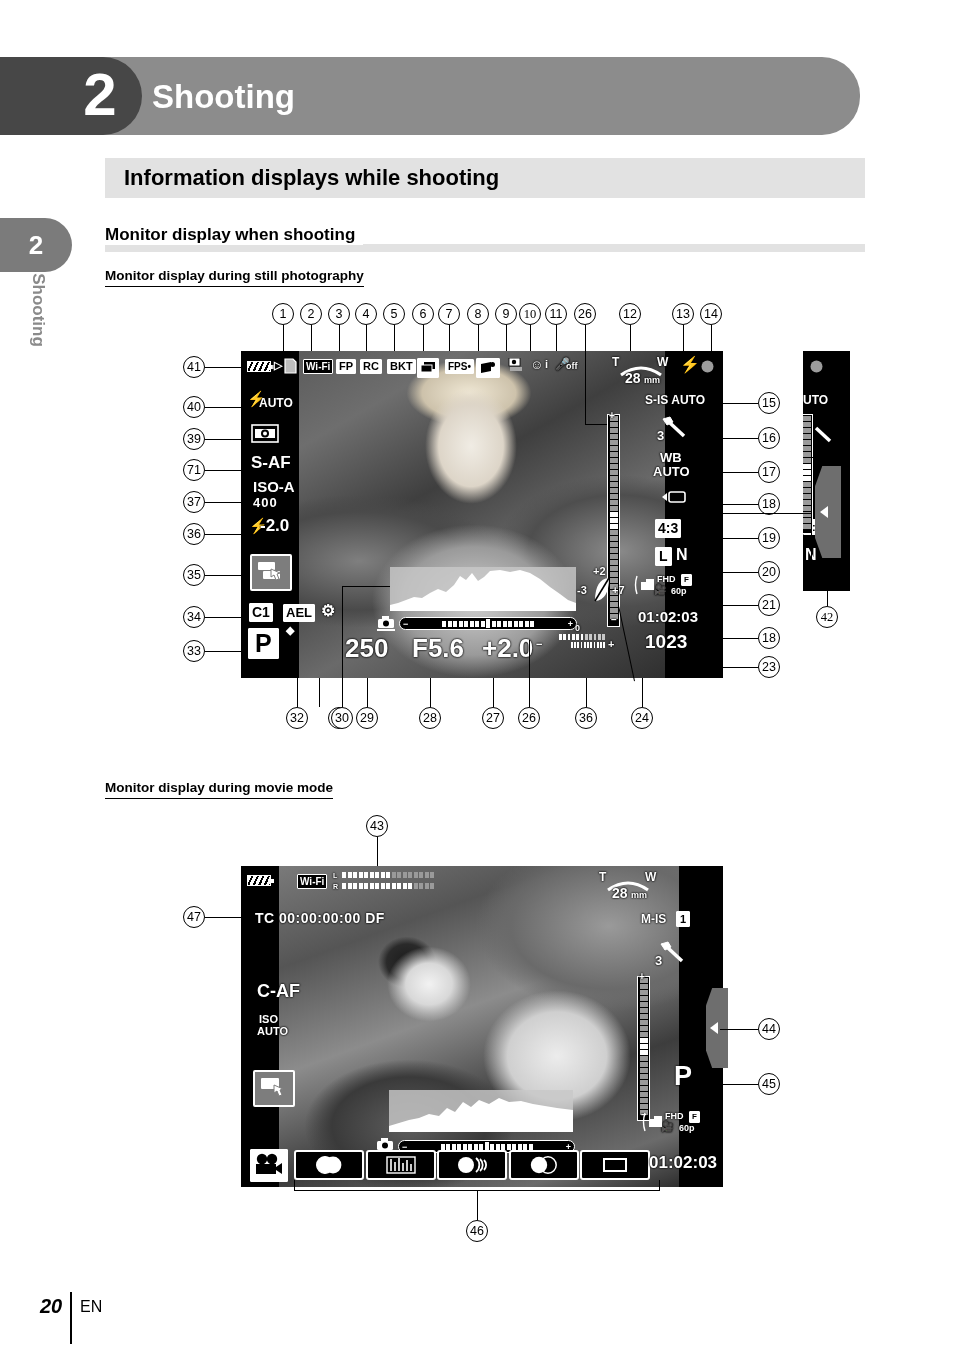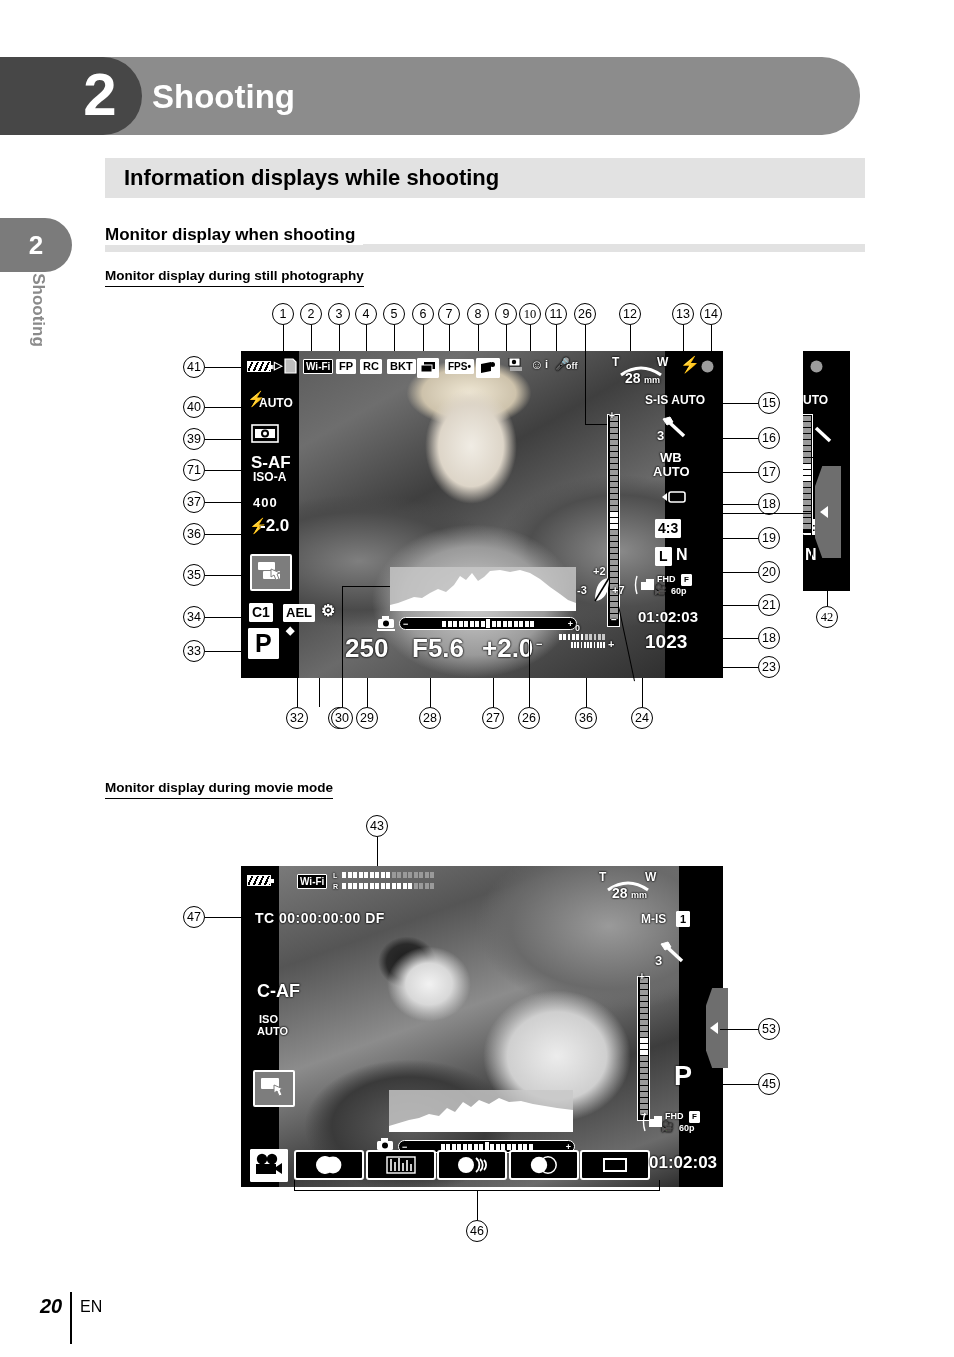--- a/index.html
+++ b/index.html
@@ -300,21 +300,21 @@
   <div class="osd" style="left:18px; top:46px; font-size:12px;">AUTO</div>
   <div class="osd" style="left:10px; top:73px;">
     <svg width="28" height="19" viewBox="0 0 28 19">
         <rect x="1" y="1" width="26" height="17" fill="#000" stroke="#fff" stroke-width="1.6"></rect>
         <rect x="4" y="5" width="20" height="9" fill="#fff"></rect>
         <circle cx="14" cy="9.5" r="4" fill="#000"></circle>
         <circle cx="14" cy="9.5" r="2" fill="#fff"></circle>
       </svg>
   </div>
   <div class="osd" style="left:10px; top:103px; font-size:17px;">S-AF</div>
-  <div class="osd" style="left:12px; top:120px; font-size:12px;">ISO-A</div>
+  <div class="osd" style="left:12px; top:128px; font-size:15px;">ISO-A</div>
   <div class="osd" style="left:12px; top:145px; font-size:13px; letter-spacing:1px;">400</div>
   <div class="osd" style="left:8px; top:167px; font-size:15px;">⚡</div>
   <div class="osd" style="left:19px; top:166px; font-size:17px;">-2.0</div>
 
   <div class="osd" style="left:9px; top:203px; background:#7d7d7d; border:2px solid #fff; padding:4px 6px; border-radius:2px;">
     <svg width="26" height="22" viewBox="0 0 26 22">
       <rect x="0" y="2" width="17" height="8" rx="1" fill="#fff"></rect>
       <rect x="5" y="11" width="17" height="8" rx="1" fill="#fff"></rect>
       <path d="M13 9 l0 8 l3 -2 l2 5 l3 -1 l-2 -5 l3 -1 z" fill="#fff" stroke="#7d7d7d" stroke-width="1"></path>
     </svg>
@@ -828,21 +828,21 @@
   </div>
 
   <div class="osd" style="left:408px; top:288px; font-size:17px;">01:02:03</div>
 </div>
 
 <div class="callout" style="left:183px; top:906px;">47</div>
 <div class="lead h" style="left:205px; top:917px; width:45px;"></div>
 
 <div class="flap" style="left:706px; top:988px; width:22px; height:80px;"></div>
 <div class="flap-arrow" style="left:710px; top:1022px;"></div>
-<div class="callout" style="left:758px; top:1018px;">53</div>
+<div class="callout" style="left:758px; top:1018px;">44</div>
 <div class="lead h" style="left:720px; top:1029px; width:38px;"></div>
 <div class="callout" style="left:758px; top:1073px;">45</div>
 <div class="lead h" style="left:712px; top:1084px; width:46px;"></div>
 
 <div class="callout" style="left:466px; top:1220px;">46</div>
 <div class="lead v" style="left:477px; top:1190px; height:30px;"></div>
 <div class="lead h" style="left:294px; top:1190px; width:366px;"></div>
 <div class="lead v" style="left:294px; top:1180px; height:11px;"></div>
 <div class="lead v" style="left:659px; top:1180px; height:11px;"></div>
 

